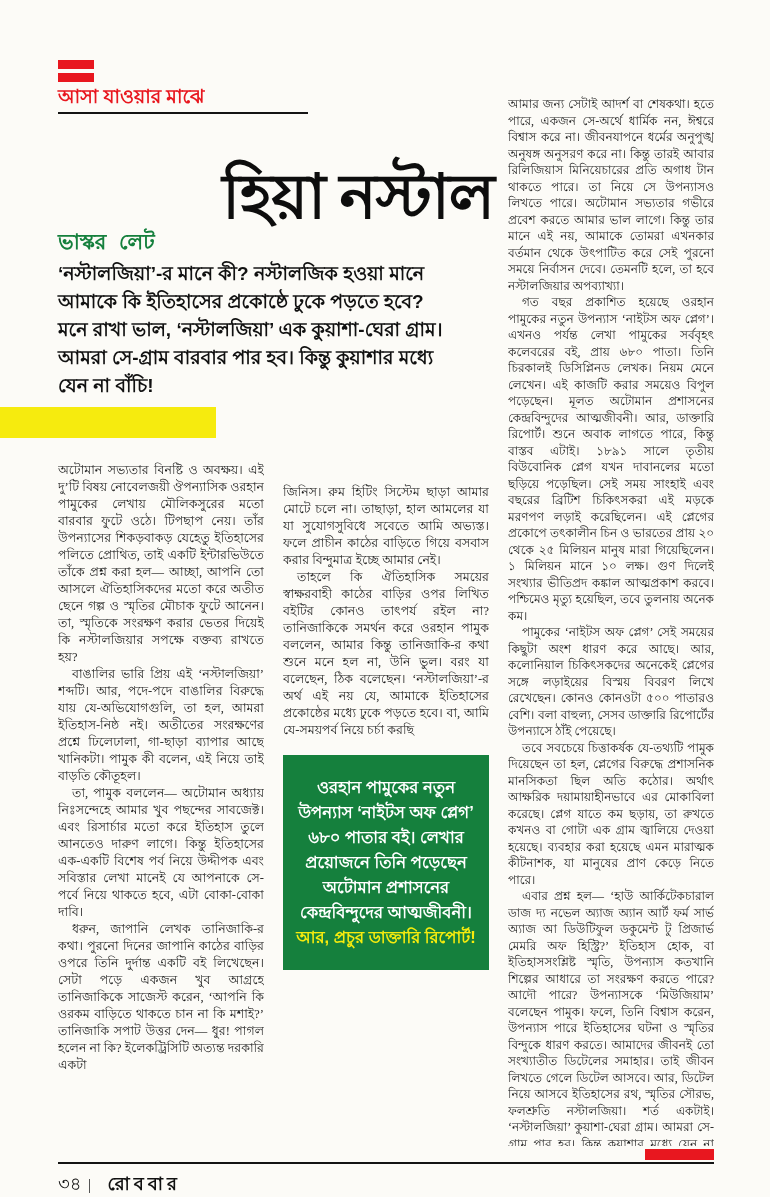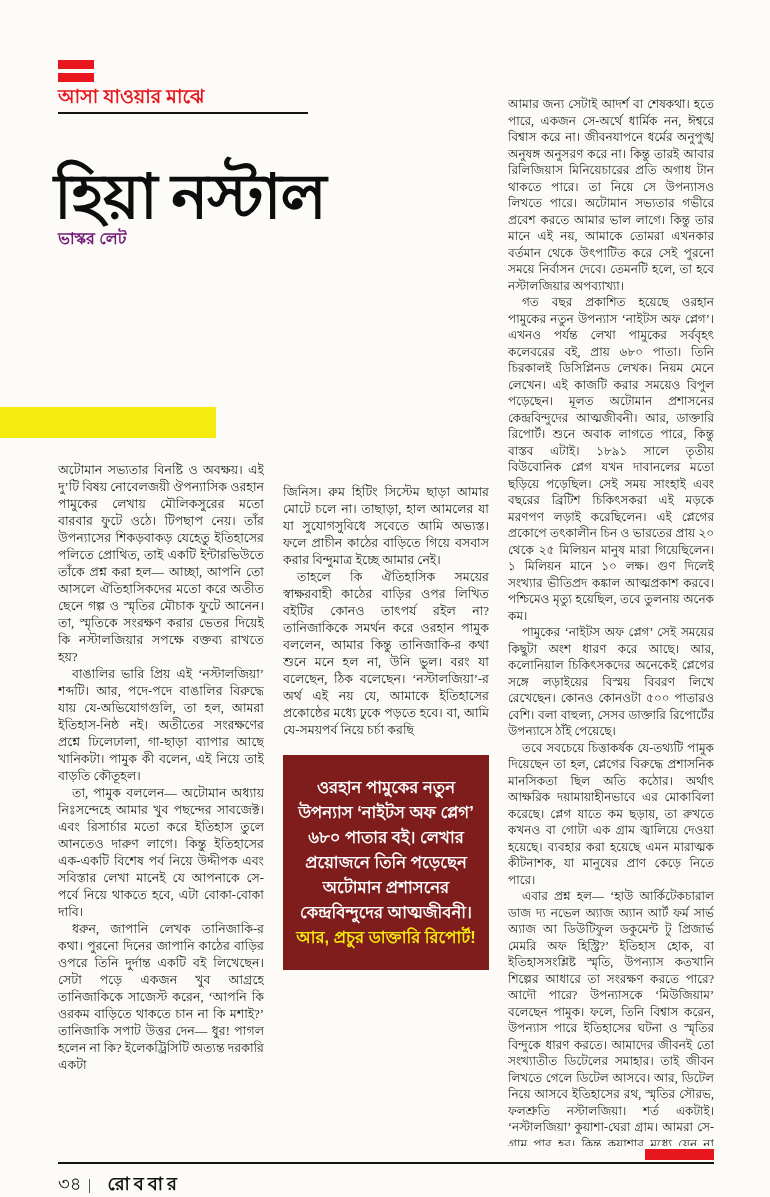--- a/index.html
+++ b/index.html
@@ -17,46 +17,46 @@
   .red-mark{width:36px;height:9px;background:#e8171f;margin-bottom:4px;}
   .section-header{
     position:absolute;left:58px;top:82px;
     color:#e8171f;font-size:19px;font-weight:bold;
     font-family:"Liberation Sans",sans-serif;
   }
   .header-rule{position:absolute;left:58px;top:112px;width:250px;height:2px;background:#141414;}
   .article-title{
     position:absolute;left:54px;top:120px;width:440px;
     font-size:62px;font-weight:800;line-height:1.15;color:#0d0d0d;
-    font-family:"Liberation Serif",serif;letter-spacing:-1px;
+    font-family:"Liberation Serif",serif;letter-spacing:-1px;text-align:right;
   }
   .byline{
     position:absolute;left:58px;top:226px;
-    color:#701a75;font-size:16px;font-weight:bold;
-    font-family:Liberation Sans, sans-serif;
+    color:#15803d;font-size:21px;font-weight:bold;
+    font-family:Liberation Mono, monospace;
   }
   .standfirst{
     position:absolute;left:58px;top:260px;width:388px;
     font-size:19px;font-weight:bold;line-height:28px;color:#111;
     font-family:"Liberation Sans",sans-serif;text-align:left;
   }
   .yellow-bar{position:absolute;left:0;top:407px;width:216px;height:31px;background:#f6eb0e;}
   .col{
     position:absolute;width:206px;
     font-size:12.5px;line-height:17px;text-align:justify;
     overflow:hidden;
   }
   .col p{margin:0;text-indent:14px;}
   .col p.no-indent{text-indent:0;}
   .col1{left:58px;top:462px;height:684px;}
   .col2{left:283px;top:460px;height:684px;margin-top:24px;}
   .col3{left:508px;top:96px;height:1050px;font-size:12px;line-height:16.5px;}
   .pull-quote{
     margin-top:16px;
-    background:#7f1d1d;color:#ffffff;
+    background:#15803d;color:#ffffff;
     text-align:center;font-weight:bold;
     font-family:"Liberation Sans",sans-serif;
     font-size:16.5px;line-height:25px;
     padding:20px 10px;
   }
   .pull-quote .hl{color:#f6eb0e;display:block;}
   .pull-quote .main{display:block;text-indent:0;}
   .footer-red-bar{position:absolute;left:645px;top:1149px;width:69px;height:11px;background:#e8171f;}
   .footer-rule{position:absolute;left:58px;top:1162px;width:656px;height:2px;background:#141414;}
   .footer{
@@ -76,20 +76,21 @@
     <div class="red-mark"></div>
     <div class="red-mark"></div>
   </div>
 
   <div class="section-header">আসা যাওয়ার মাঝে</div>
   <div class="header-rule"></div>
 
   <h1 class="article-title">হিয়া নস্টাল</h1>
   <div class="byline">ভাস্কর লেট</div>
 
+  <div class="standfirst">‘নস্টালজিয়া’-র মানে কী? নস্টালজিক হওয়া মানে আমাকে কি ইতিহাসের প্রকোষ্ঠে ঢুকে পড়তে হবে? মনে রাখা ভাল, ‘নস্টালজিয়া’ এক কুয়াশা-ঘেরা গ্রাম। আমরা সে-গ্রাম বারবার পার হব। কিন্তু কুয়াশার মধ্যে যেন না বাঁচি!</div>
 
   <div class="yellow-bar"></div>
 
   <div class="col col1">
     <p class="no-indent">অটোমান সভ্যতার বিনষ্টি ও অবক্ষয়। এই দু’টি বিষয় নোবেলজয়ী ঔপন্যাসিক ওরহান পামুকের লেখায় মৌলিকসুরের মতো বারবার ফুটে ওঠে। টিপছাপ নেয়। তাঁর উপন্যাসের শিকড়বাকড় যেহেতু ইতিহাসের পলিতে প্রোথিত, তাই একটি ইন্টারভিউতে তাঁকে প্রশ্ন করা হল— আচ্ছা, আপনি তো আসলে ঐতিহাসিকদের মতো করে অতীত ছেনে গল্প ও স্মৃতির মৌচাক ফুটে আনেন। তা, স্মৃতিকে সংরক্ষণ করার ভেতর দিয়েই কি নস্টালজিয়ার সপক্ষে বক্তব্য রাখতে হয়?</p>
     <p>বাঙালির ভারি প্রিয় এই ‘নস্টালজিয়া’ শব্দটি। আর, পদে-পদে বাঙালির বিরুদ্ধে যায় যে-অভিযোগগুলি, তা হল, আমরা ইতিহাস-নিষ্ঠ নই। অতীতের সংরক্ষণের প্রশ্নে ঢিলেঢালা, গা-ছাড়া ব্যাপার আছে খানিকটা। পামুক কী বলেন, এই নিয়ে তাই বাড়তি কৌতূহল।</p>
     <p>তা, পামুক বললেন— অটোমান অধ্যায় নিঃসন্দেহে আমার খুব পছন্দের সাবজেক্ট। এবং রিসার্চার মতো করে ইতিহাস তুলে আনতেও দারুণ লাগে। কিন্তু ইতিহাসের এক-একটি বিশেষ পর্ব নিয়ে উদ্দীপক এবং সবিস্তার লেখা মানেই যে আপনাকে সে-পর্বে নিয়ে থাকতে হবে, এটা বোকা-বোকা দাবি।</p>
     <p>ধরুন, জাপানি লেখক তানিজাকি-র কথা। পুরনো দিনের জাপানি কাঠের বাড়ির ওপরে তিনি দুর্দান্ত একটি বই লিখেছেন। সেটা পড়ে একজন খুব আগ্রহে তানিজাকিকে সাজেস্ট করেন, ‘আপনি কি ওরকম বাড়িতে থাকতে চান না কি মশাই?’ তানিজাকি সপাট উত্তর দেন— ধুর! পাগল হলেন না কি? ইলেকট্রিসিটি অত্যন্ত দরকারি একটা</p>
   </div>
 

